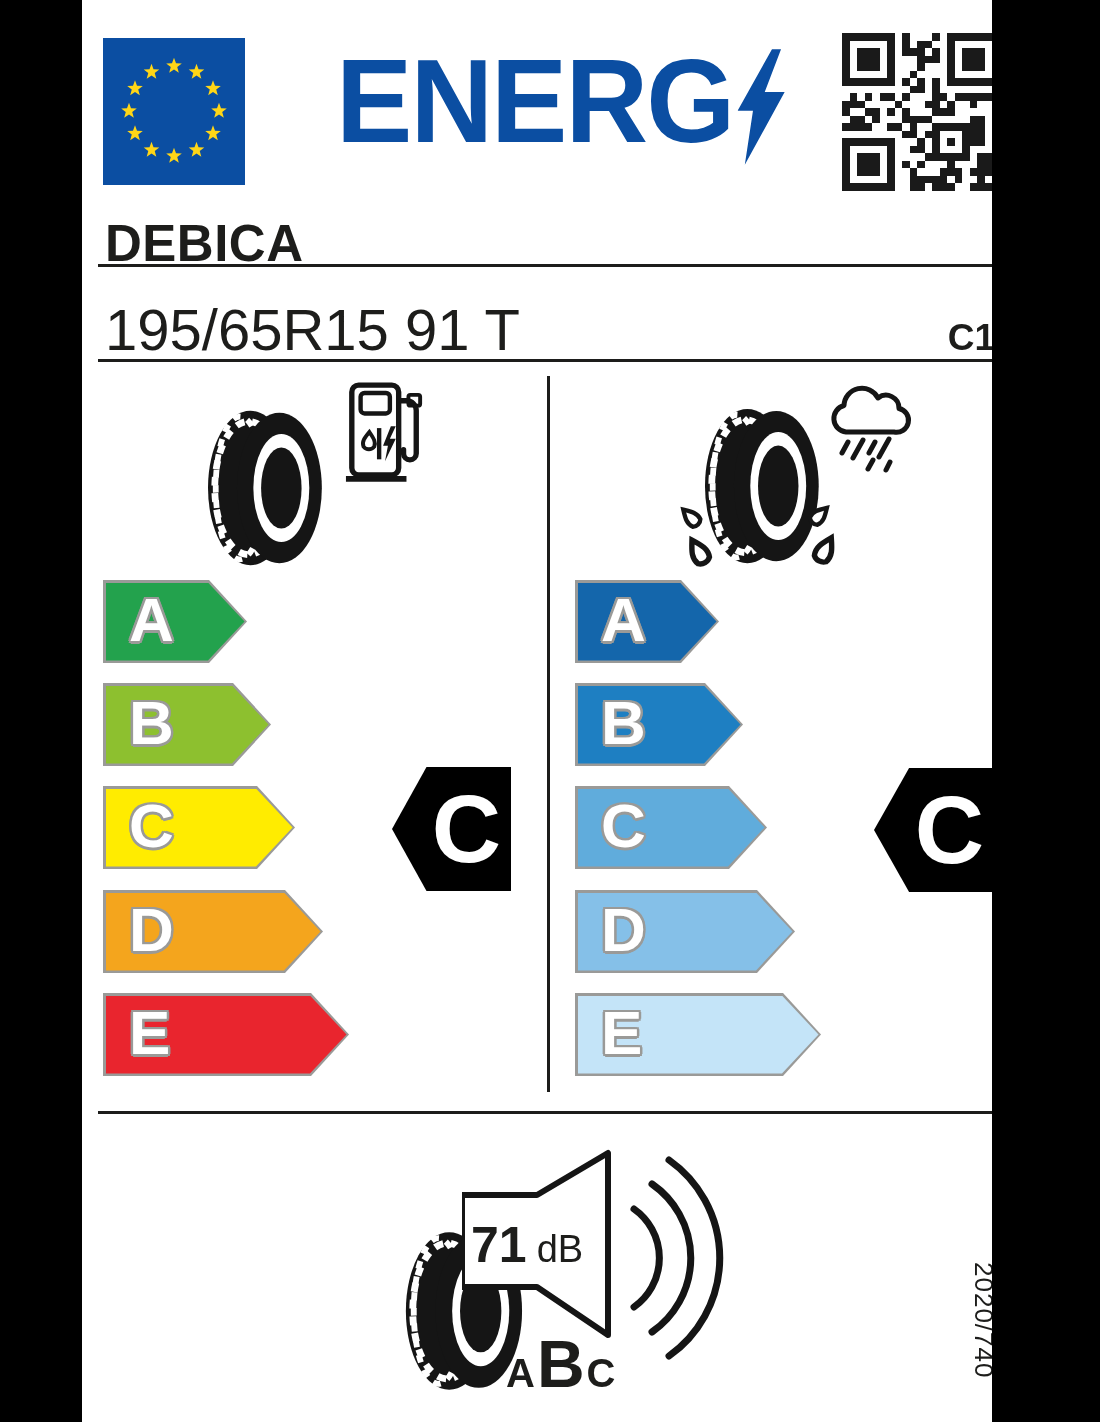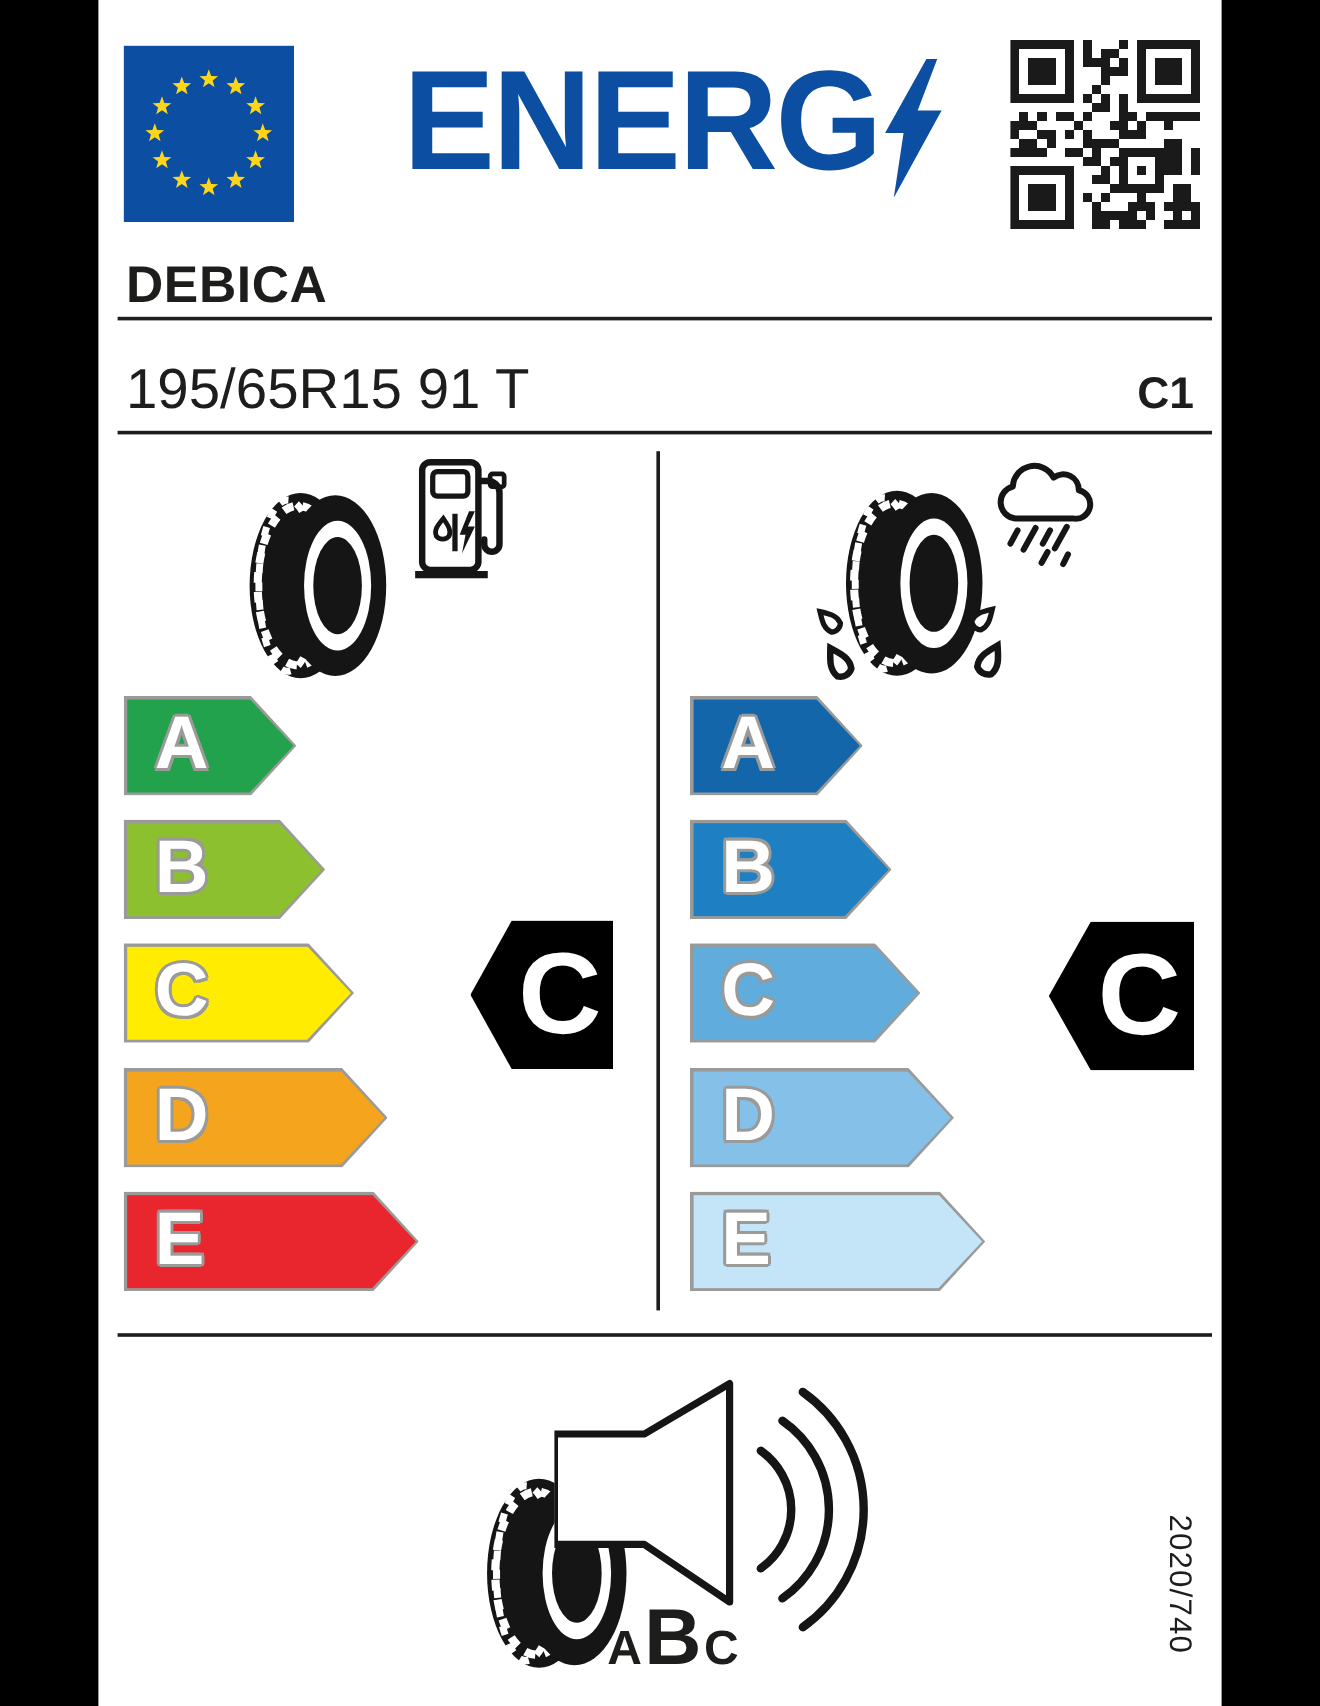--- a/index.html
+++ b/index.html
@@ -1,36 +1,36 @@
 <!DOCTYPE html>
 <html><head>
 <meta charset="utf-8">
 <style>
   html,body{margin:0;padding:0;background:#000;}
-  .stage{position:relative;width:1100px;height:1422px;background:#000;overflow:hidden;
+  .stage{position:relative;width:992px;height:1422px;background:#000;overflow:hidden;
          font-family:"Liberation Sans","DejaVu Sans",sans-serif;color:#1d1d1b;}
   .panel{position:absolute;left:82px;top:0;width:936px;height:1422px;background:#fff;}
 
   
   .flag{position:absolute;left:21px;top:38px;}
   .energ{position:absolute;left:254px;top:40px;display:flex;align-items:flex-start;
          font-size:118px;font-weight:bold;letter-spacing:-2px;line-height:1.05;
          transform:scaleX(.97);transform-origin:left top;}
   .bolt{margin-left:4px;margin-top:8px;}
   .qr{position:absolute;left:760px;top:33px;}
 
   
   .hr{position:absolute;left:16px;right:8px;height:3px;background:#1d1d1b;}
   .brand-row{position:absolute;left:23px;right:23px;top:214px;display:flex;
              justify-content:space-between;align-items:baseline;}
-  .brand{font-size:43px;font-weight:bold;letter-spacing:.5px;}
+  .brand{font-size:51px;font-weight:bold;letter-spacing:.5px;}
   .article{font-size:41px;font-weight:400;}
   .size-row{position:absolute;left:23px;right:23px;top:296px;display:flex;
             justify-content:space-between;align-items:baseline;}
-  .tyre-size{font-size:47px;font-weight:400;}
+  .tyre-size{font-size:58px;font-weight:400;}
   .tyre-class{font-size:37px;font-weight:700;}
 
   .vdiv{position:absolute;left:465px;top:376px;width:3px;height:716px;background:#1d1d1b;}
 
   
   .row-arrow{position:absolute;height:83px;}
   .row-arrow .edge{position:absolute;inset:0;background:#9a9a98;
     clip-path:polygon(0 0,calc(100% - 38px) 0,100% 50%,calc(100% - 38px) 100%,0 100%);}
   .row-arrow .fill{position:absolute;inset:2.5px;
     clip-path:polygon(0 0,calc(100% - 36.5px) 0,100% 50%,calc(100% - 36.5px) 100%,0 100%);}
@@ -220,20 +220,24 @@
       <ellipse cx="84" cy="85" rx="21" ry="42" fill="#151515"></ellipse>
     </svg>
     <svg style="position:absolute;left:380px;top:1145px" width="340" height="240" viewBox="0 0 340 240">
       <path d="M0,50 H75 L146,8 V190 L75,142 H0 Z" fill="#fff" stroke="#151515" stroke-width="6" stroke-linejoin="round"></path>
       <g fill="none" stroke="#151515" stroke-width="7" stroke-linecap="round">
         <path d="M172,64 A60,60 0 0 1 172,162"></path>
         <path d="M190,39 A90,90 0 0 1 190,187"></path>
         <path d="M207,15 A120,120 0 0 1 207,211"></path>
       </g>
     </svg>
+    <div class="db-text">
+      <span class="db-val">71</span>
+      <span class="db-unit">dB</span>
+    </div>
     <div class="abc">
       <span class="small">A</span>
       <span class="big">B</span>
       <span class="small">C</span>
     </div>
 
     <div class="reg">2020/740</div>
   </div>
 </div>
 

